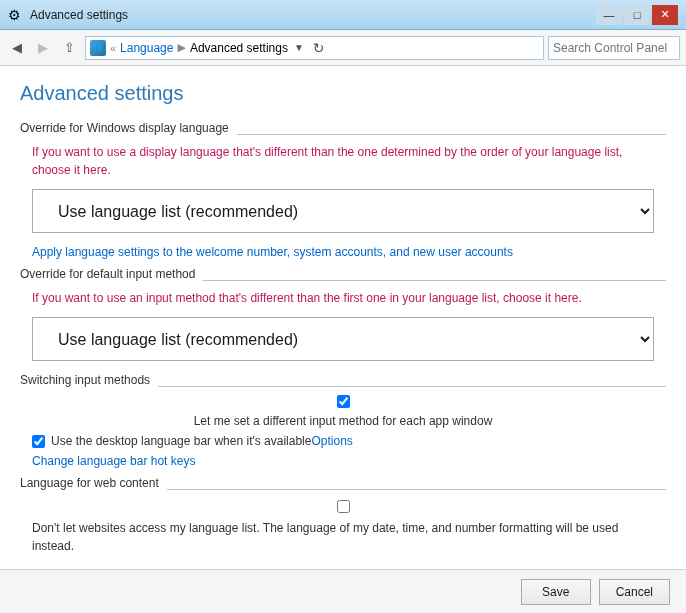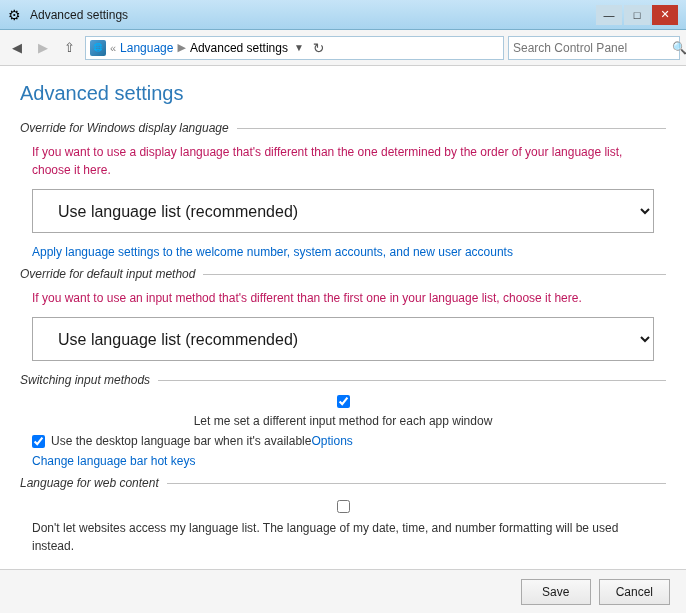--- a/index.html
+++ b/index.html
@@ -113,21 +113,21 @@
     }
     .refresh-btn {
       background: none;
       border: none;
       cursor: pointer;
       color: #555;
       font-size: 14px;
       padding: 0 3px;
     }
     .search-bar {
-      width: 172px;
+      width: 132px;
       height: 24px;
       border: 1px solid #aac8dc;
       background: white;
       display: flex;
       align-items: center;
       padding: 0 4px;
       gap: 4px;
     }
     .search-input {
       border: none;
@@ -145,23 +145,22 @@
       font-weight: 300;
       margin-bottom: 16px;
     }
 
     .section-header {
       font-size: 12px;
       color: #333;
       font-weight: normal;
       margin-bottom: 8px;
       display: flex;
-      align-items: center;
+      align-items: flex-end;
       gap: 8px;
-      font-style: italic;
     }
     .section-header::after {
       content: '';
       flex: 1;
       height: 1px;
       background: #c0c0c0;
     }
 
     .section-desc {
       font-size: 12px;

